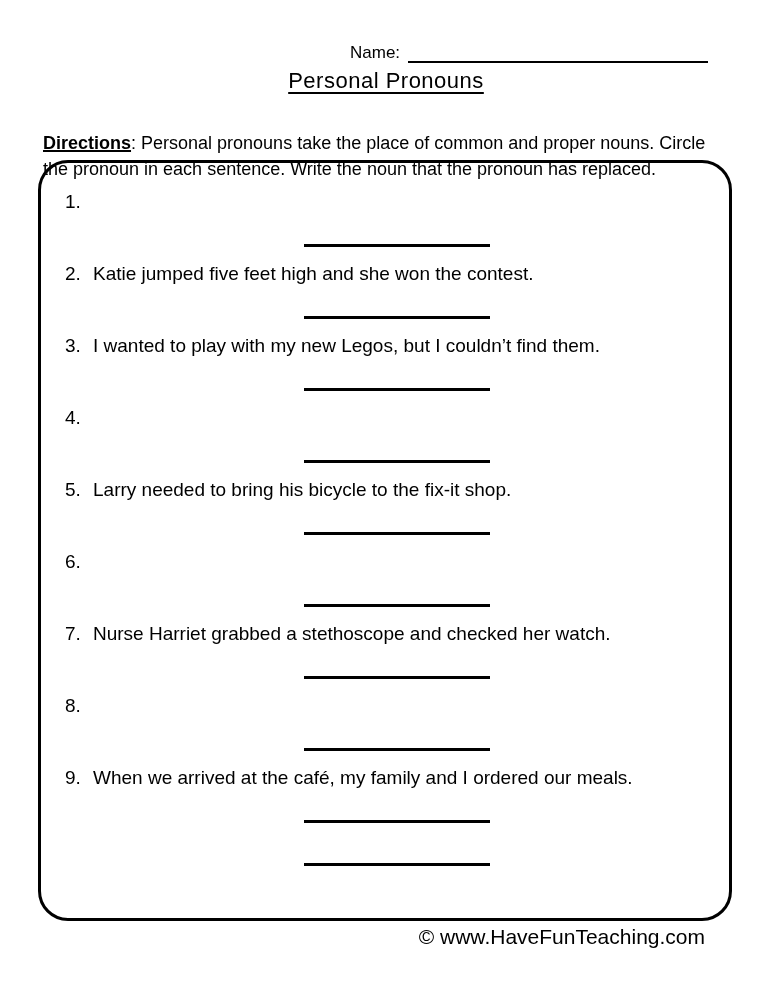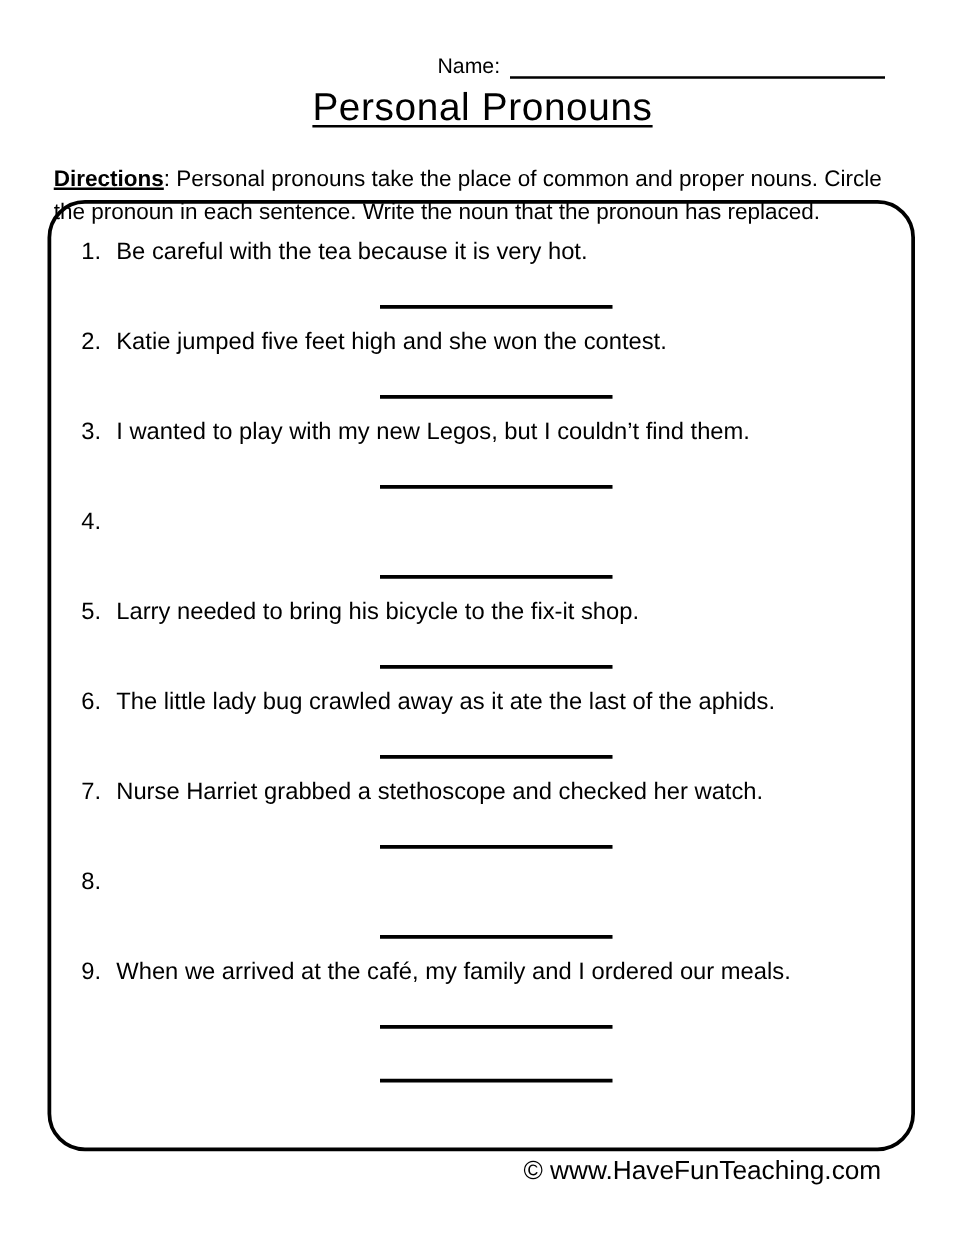--- a/index.html
+++ b/index.html
@@ -37,21 +37,21 @@
     border-bottom: 2px solid #000;
   }
 
   
   .title {
     position: absolute;
     top: 68px;
     left: 0;
     width: 772px;
     text-align: center;
-    font-size: 31px;
+    font-size: 22px;
     font-weight: 400;
     letter-spacing: 0.5px;
     text-decoration: underline;
     text-decoration-thickness: 2px;
     text-underline-offset: 4px;
   }
 
   
   .directions {
     position: absolute;
@@ -122,21 +122,20 @@
 
 <div class="title">Personal Pronouns</div>
 
 <p class="directions"><span class="directions-label">Directions</span><span>:  Personal pronouns take the place of common and proper nouns. Circle</span><br><span>the pronoun in each sentence. Write the noun that the pronoun has replaced.</span></p>
 
 <div class="worksheet-box">
   <div id="sentence-list">
   <div class="sentence-item">
     <div class="sentence">
       <span class="item-number">1.</span>
-      <span class="item-text">Be careful with the tea because it is very hot.</span>
     </div>
     <div class="answer-blank"></div>
   </div>
 
   <div class="sentence-item">
     <div class="sentence">
       <span class="item-number">2.</span>
       <span class="item-text">Katie jumped five feet high and she won the contest.</span>
     </div>
     <div class="answer-blank"></div>
@@ -161,21 +160,20 @@
     <div class="sentence">
       <span class="item-number">5.</span>
       <span class="item-text">Larry needed to bring his bicycle to the fix-it shop.</span>
     </div>
     <div class="answer-blank"></div>
   </div>
 
   <div class="sentence-item">
     <div class="sentence">
       <span class="item-number">6.</span>
-      <span class="item-text">The little lady bug crawled away as it ate the last of the aphids.</span>
     </div>
     <div class="answer-blank"></div>
   </div>
 
   <div class="sentence-item">
     <div class="sentence">
       <span class="item-number">7.</span>
       <span class="item-text">Nurse Harriet grabbed a stethoscope and checked her watch.</span>
     </div>
     <div class="answer-blank"></div>

